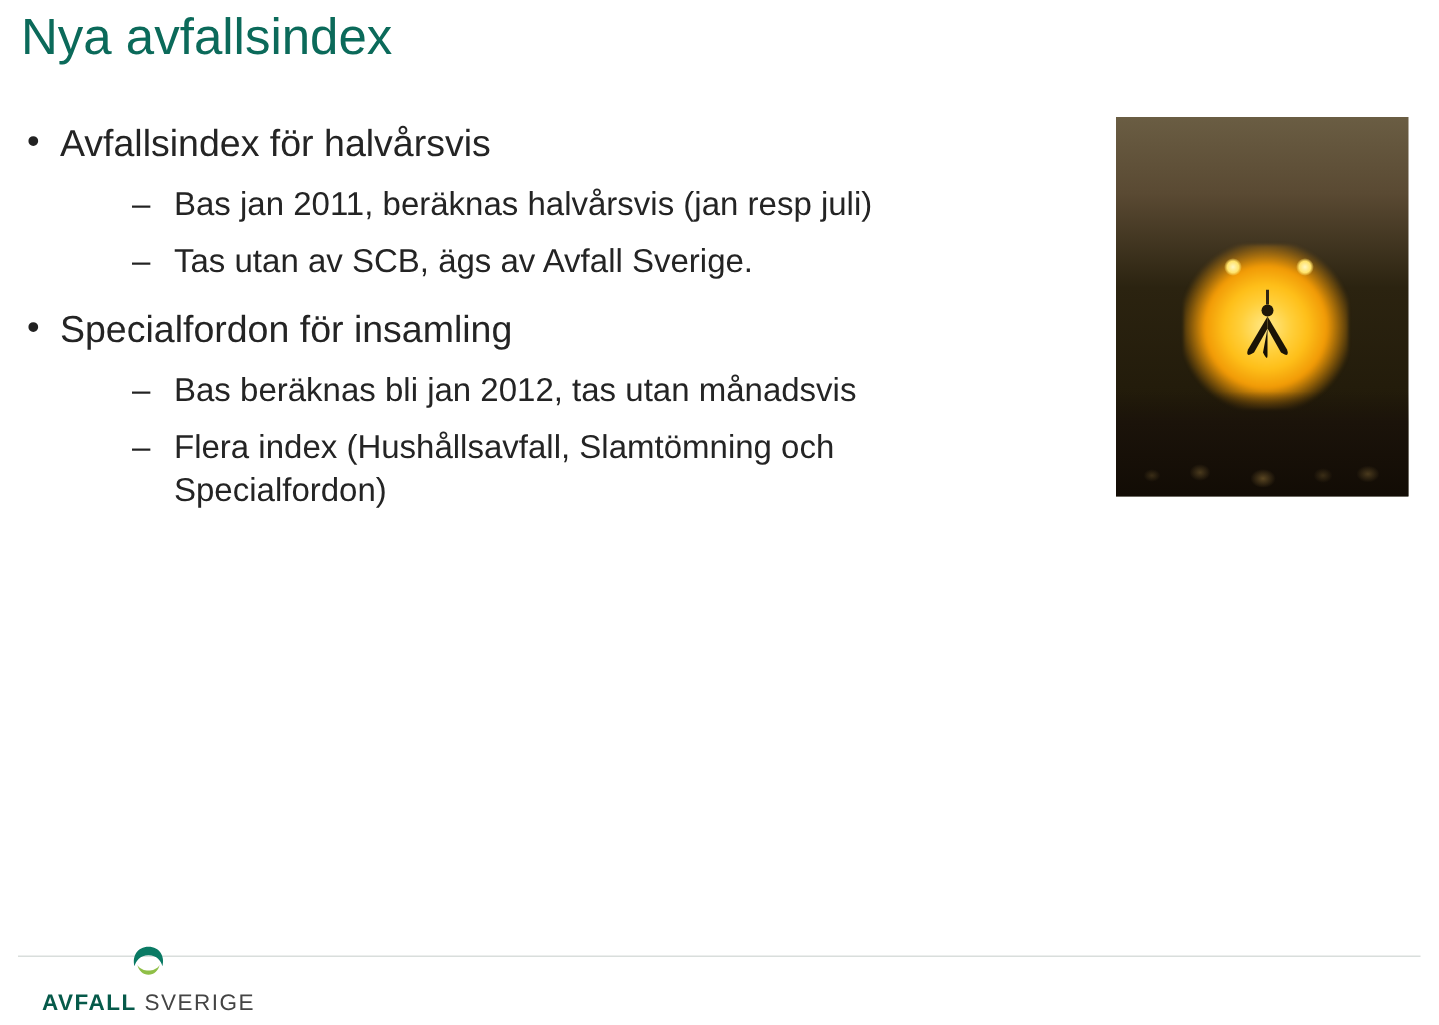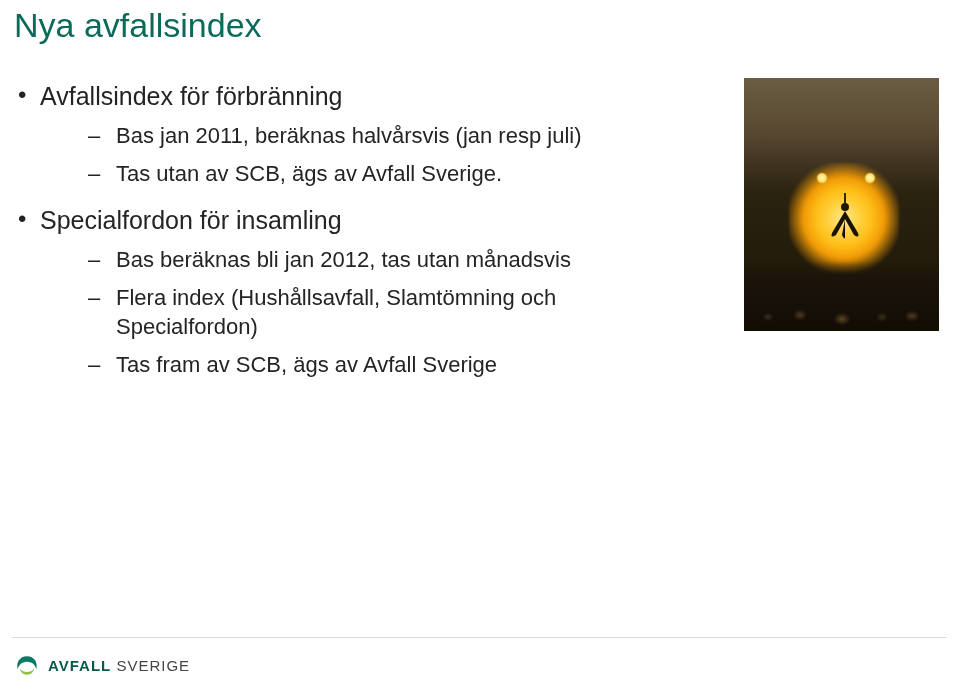--- a/index.html
+++ b/index.html
@@ -137,25 +137,26 @@
   .footer .line {
     position: absolute;
     left: 12px;
     right: 12px;
     top: 0;
     height: 1px;
     background: #d9dedc;
   }
   .footer .logo {
     position: absolute;
-    left: 14px;
+    left: 28px;
     bottom: 6px;
     display: flex;
     align-items: center;
     gap: 8px;
+    flex-direction: column;
   }
   .footer .logo-text {
     font-size: 15px;
     letter-spacing: 1px;
     color: #444;
   }
   .footer .logo-text .strong {
     color: #065a4a;
     font-weight: 600;
   }
@@ -166,32 +167,31 @@
 </style>
 </head>
 <body>
 <div class="slide">
 
   <div class="title">Nya avfallsindex</div>
 
   <div class="content">
     <ul class="lvl1">
       <li>
-        <span>Avfallsindex för förbränning</span>
+        <span>Avfallsindex för halvårsvis</span>
         <ul class="lvl2">
           <li><span>Bas jan 2011, beräknas halvårsvis (jan resp juli)</span></li>
           <li><span>Tas utan av SCB, ägs av Avfall Sverige.</span></li>
         </ul>
       </li>
       <li>
         <span>Specialfordon för insamling</span>
         <ul class="lvl2">
           <li><span>Bas beräknas bli jan 2012, tas utan månadsvis</span></li>
           <li><span>Flera index (Hushållsavfall, Slamtömning och Specialfordon)</span></li>
-          <li><span>Tas fram av SCB, ägs av Avfall Sverige</span></li>
         </ul>
       </li>
     </ul>
   </div>
 
   <div class="image-box" aria-label="waste-incineration-crane-photo">
     <div class="glow"></div>
     <div class="light1"></div>
     <div class="light2"></div>
     <svg class="claw" viewBox="0 0 46 46">

